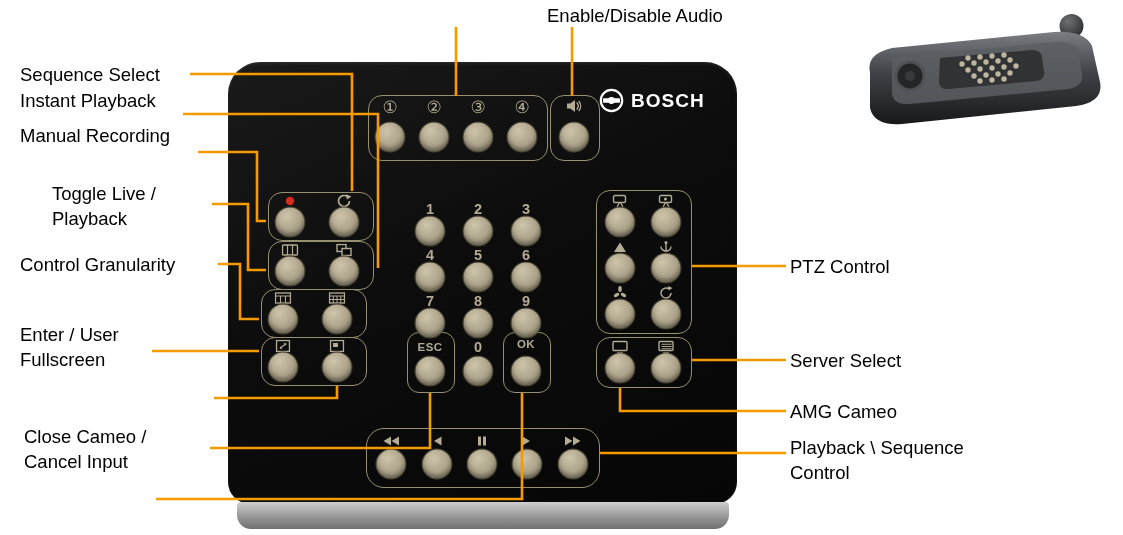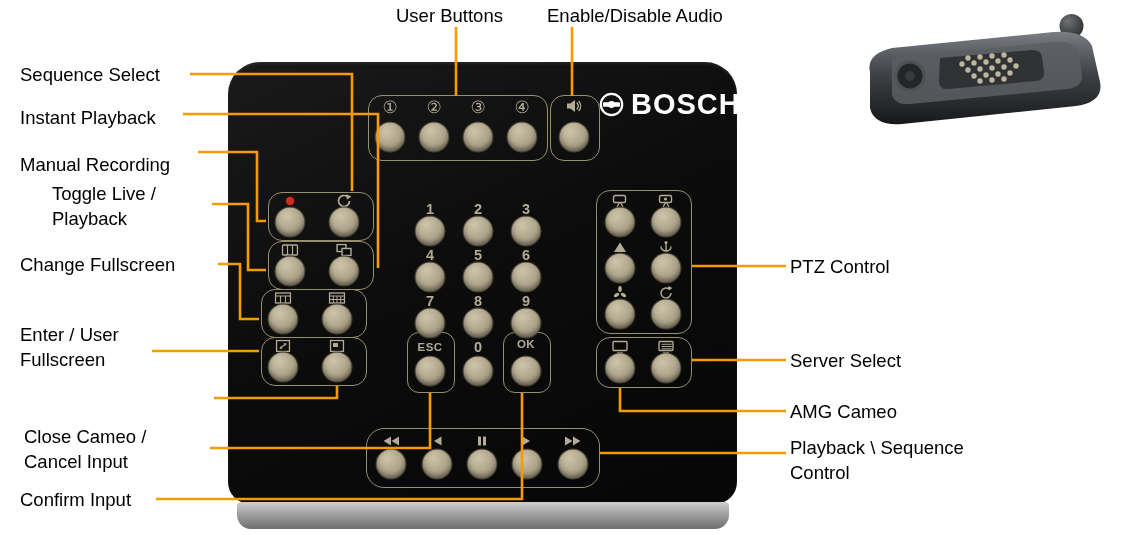--- a/index.html
+++ b/index.html
@@ -14,21 +14,21 @@
          border-radius:4px 4px 14px 14px;}
   .grp{position:absolute;border:1.5px solid #97906f;border-radius:14px;}
   .btn{position:absolute;width:29px;height:29px;border-radius:50%;transform:translate(-50%,-50%);
        background:radial-gradient(circle at 38% 30%,#cdc4aa,#aba289 55%,#847c66 100%);
        box-shadow:0 0 0 1px #45412f, inset 0 -3px 4px rgba(0,0,0,.35);}
   .ic{position:absolute;transform:translate(-50%,-50%);display:flex;line-height:0;}
   .klabel{position:absolute;transform:translate(-50%,-50%);color:#b3ab93;font-weight:bold;font-size:14.5px;}
   .klabel.small{font-size:11.5px;letter-spacing:.4px;}
   .klabel.circled{font-weight:normal;font-size:17px;}
   .brand{position:absolute;left:599px;top:88px;display:flex;align-items:center;gap:7px;}
-  .brand-text{color:#fff;font-size:29px;font-weight:bold;letter-spacing:1px;}
+  .brand-text{color:#fff;font-size:19px;font-weight:bold;letter-spacing:1px;}
   .callouts{position:absolute;left:0;top:0;z-index:6;pointer-events:none;}
   .photo{position:absolute;left:848px;top:8px;width:260px;height:128px;}
 </style>
 </head>
 <body>
 
 <div class="canvas">
 
   <div class="panel"></div>
   <div class="base-strip"></div>
@@ -247,34 +247,32 @@
     <svg width="18" height="11" viewBox="0 0 18 11">
         <path d="M1 1l7.5 4.5L1 10zM9 1l7.5 4.5L9 10z" fill="#b3ab93"></path>
       </svg>
   </span>
   <div class="btn" style="left:391px;top:464px"></div>
   <div class="btn" style="left:437px;top:464px"></div>
   <div class="btn" style="left:482px;top:464px"></div>
   <div class="btn" style="left:527px;top:464px"></div>
   <div class="btn" style="left:573px;top:464px"></div>
 
-  <div class="ann" style="left:396px;top:3px">User Buttons</div>
   <div class="ann" style="left:20px;top:62px">Sequence Select</div>
 
   <div class="ann" style="left:547px;top:3px">Enable/Disable Audio</div>
-  <div class="ann" style="left:20px;top:105px">Instant Playback</div>
-  <div class="ann" style="left:20px;top:152px">Manual Recording</div>
+  <div class="ann" style="left:20px;top:88px">Instant Playback</div>
+  <div class="ann" style="left:20px;top:123px">Manual Recording</div>
   <div class="ann" style="left:52px;top:181px">Toggle Live /
 Playback</div>
-  <div class="ann" style="left:20px;top:252px">Change Fullscreen</div>
+  <div class="ann" style="left:20px;top:252px">Control Granularity</div>
   <div class="ann" style="left:20px;top:322px">Enter / User
 Fullscreen</div>
   <div class="ann" style="left:24px;top:424px">Close Cameo /
 Cancel Input</div>
-  <div class="ann" style="left:20px;top:487px">Confirm Input</div>
 
   <div class="ann" style="left:790px;top:348px">Server Select</div>
   <div class="ann" style="left:790px;top:254px">PTZ Control</div>
   <div class="ann" style="left:790px;top:399px">AMG Cameo</div>
   <div class="ann" style="left:790px;top:435px">Playback \ Sequence
 Control</div>
 
   <svg class="callouts" width="1123" height="535">
     <g fill="none" stroke="#F59B00" stroke-width="2.6">
       <polyline points="456,27 456,96"></polyline>

